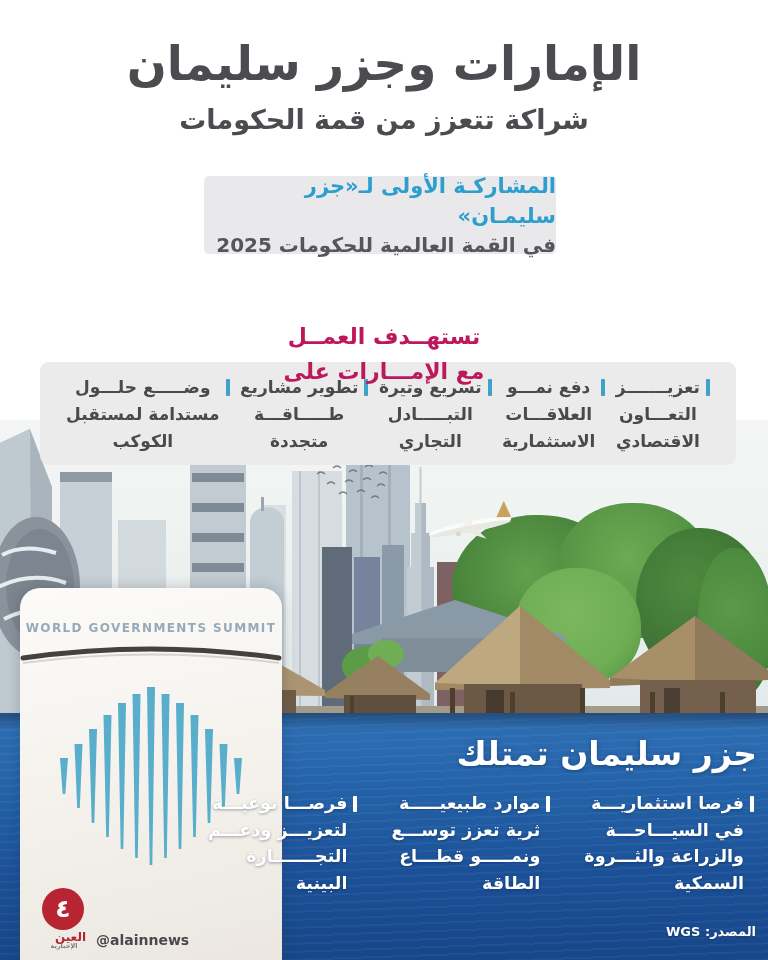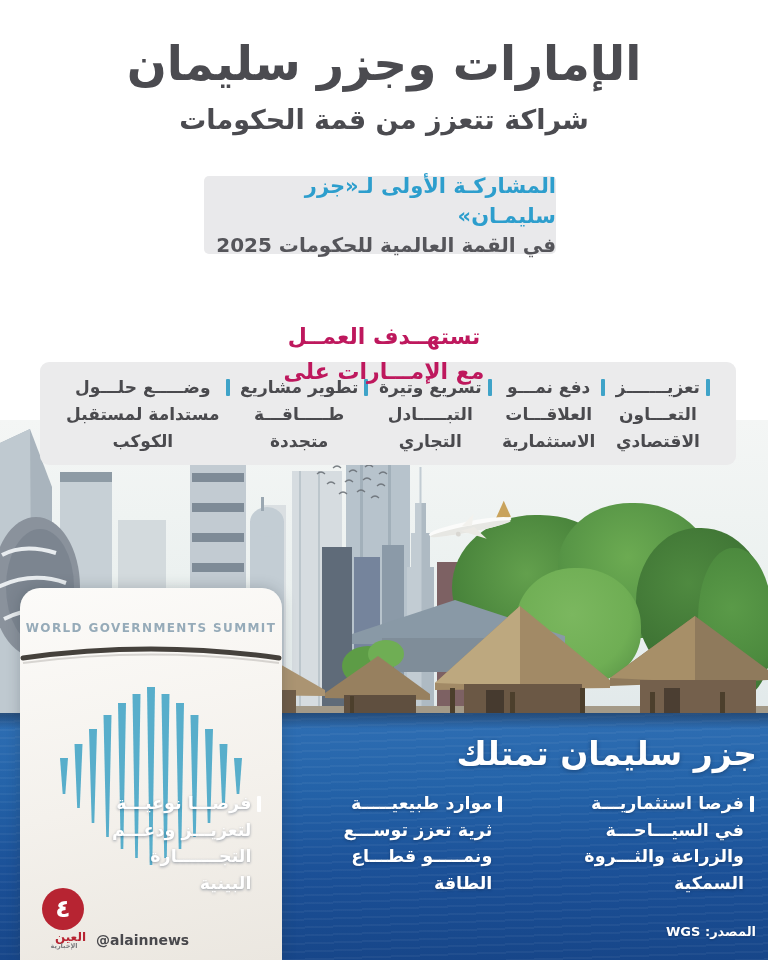--- a/index.html
+++ b/index.html
@@ -71,21 +71,21 @@
   .handle{position:absolute;left:54px;top:44px;direction:ltr;
     font-size:14px;font-weight:bold;color:#49494d;}
 
   
   .p-head{position:absolute;right:11px;top:734px;z-index:7;color:#ffffff;
     font-size:33px;font-weight:bold;text-shadow:0 1px 4px rgba(10,30,60,.45);text-align:right;}
   .p-cols{position:absolute;right:14px;top:790px;z-index:7;display:flex;gap:34px;}
   .pcol{position:relative;padding-right:10px;}
   .pmark{position:absolute;right:0;top:6px;width:4px;height:16px;background:#ffffff;border-radius:1px;}
   .ptxt{font-size:17.5px;font-weight:bold;color:#ffffff;line-height:26.5px;text-align:right;
-    text-shadow:0 1px 3px rgba(10,30,60,.4);margin-left:48px;}
+    text-shadow:0 1px 3px rgba(10,30,60,.4);}
   .source{position:absolute;right:12px;top:924px;z-index:7;color:#ffffff;
     font-size:13px;font-weight:bold;text-shadow:0 1px 2px rgba(10,30,60,.4);}
 </style>
 </head>
 <body>
 
 <div class="page">
 
   <div class="title-l1" dir="rtl">الإمارات وجزر سليمان</div>
   <div class="title-l2" dir="rtl">شراكة تتعزز من قمة الحكومات</div>

